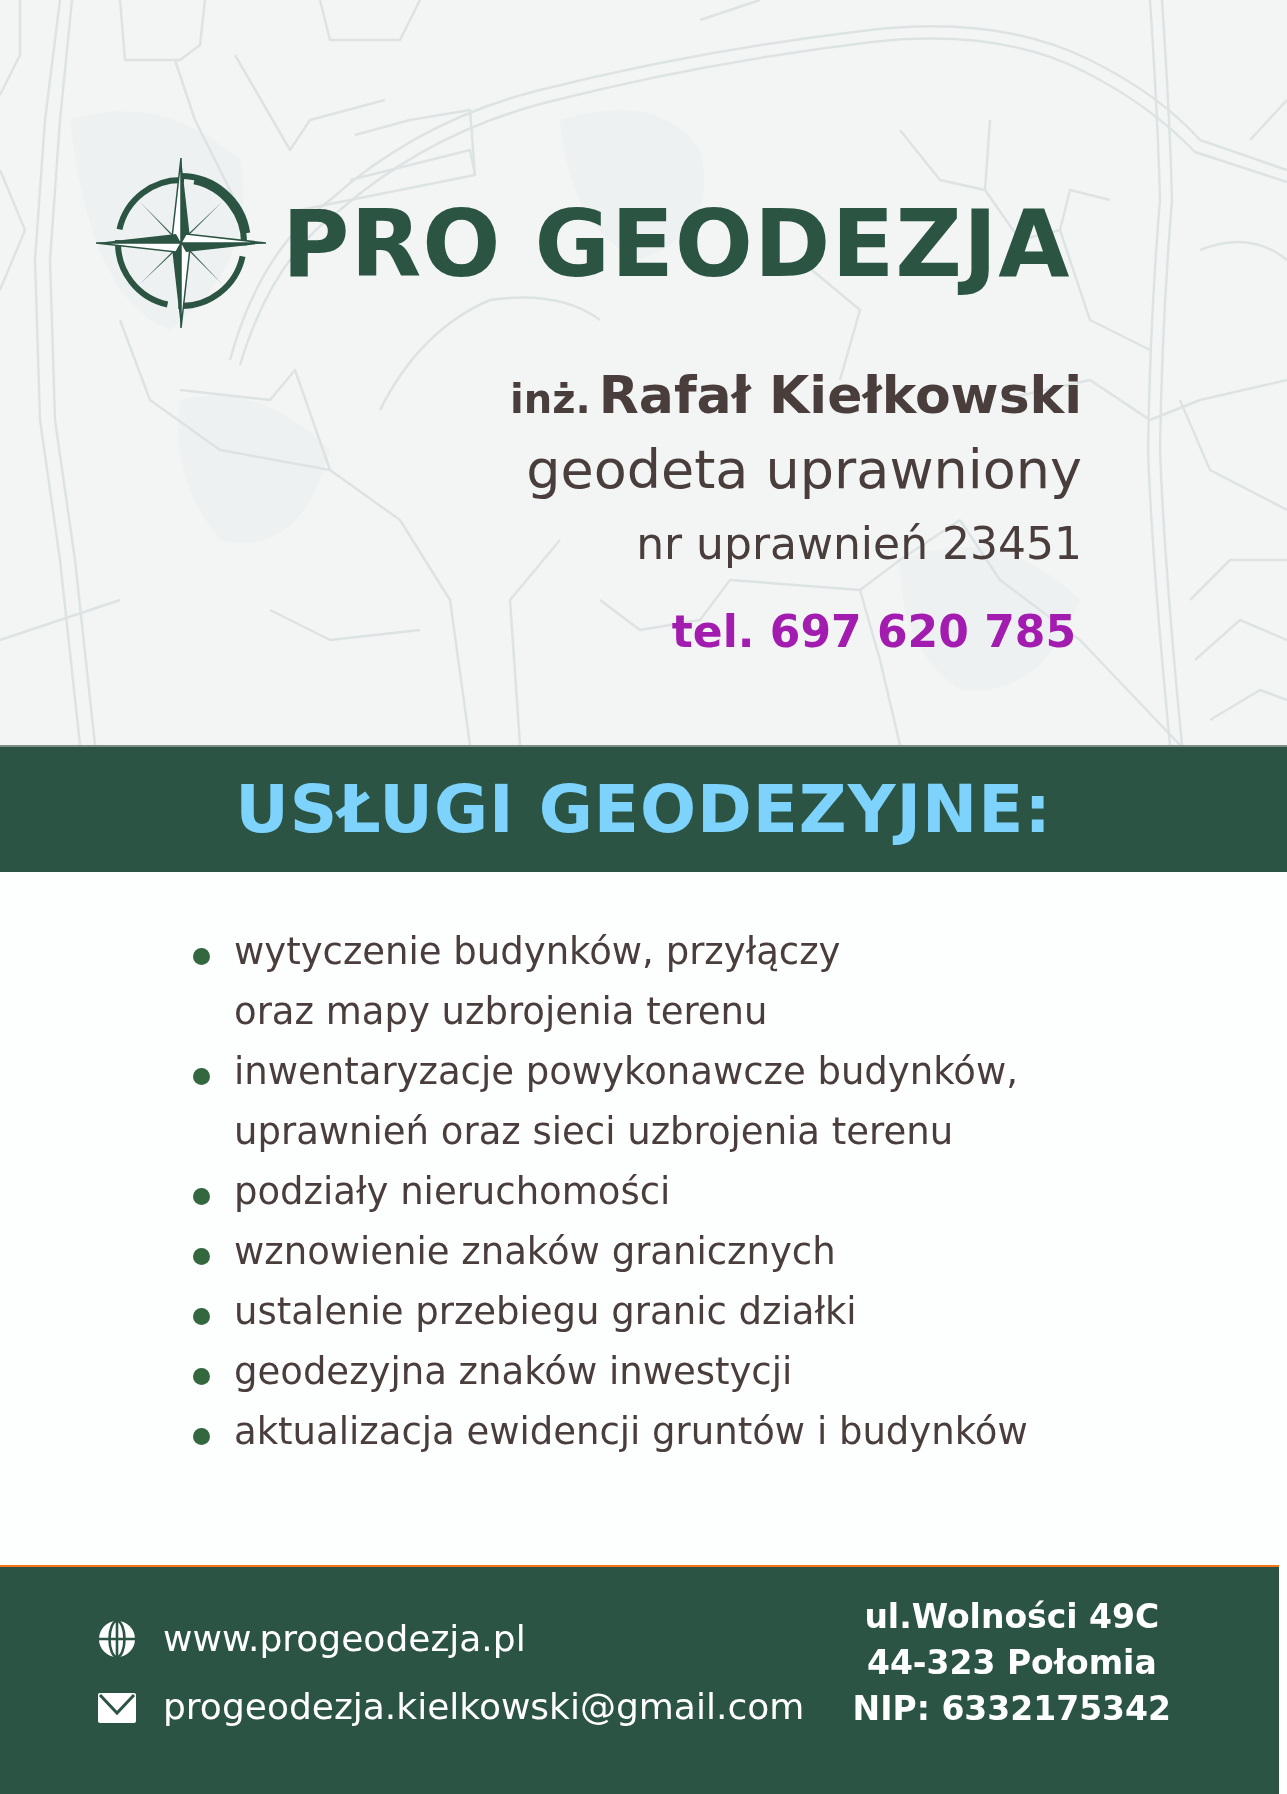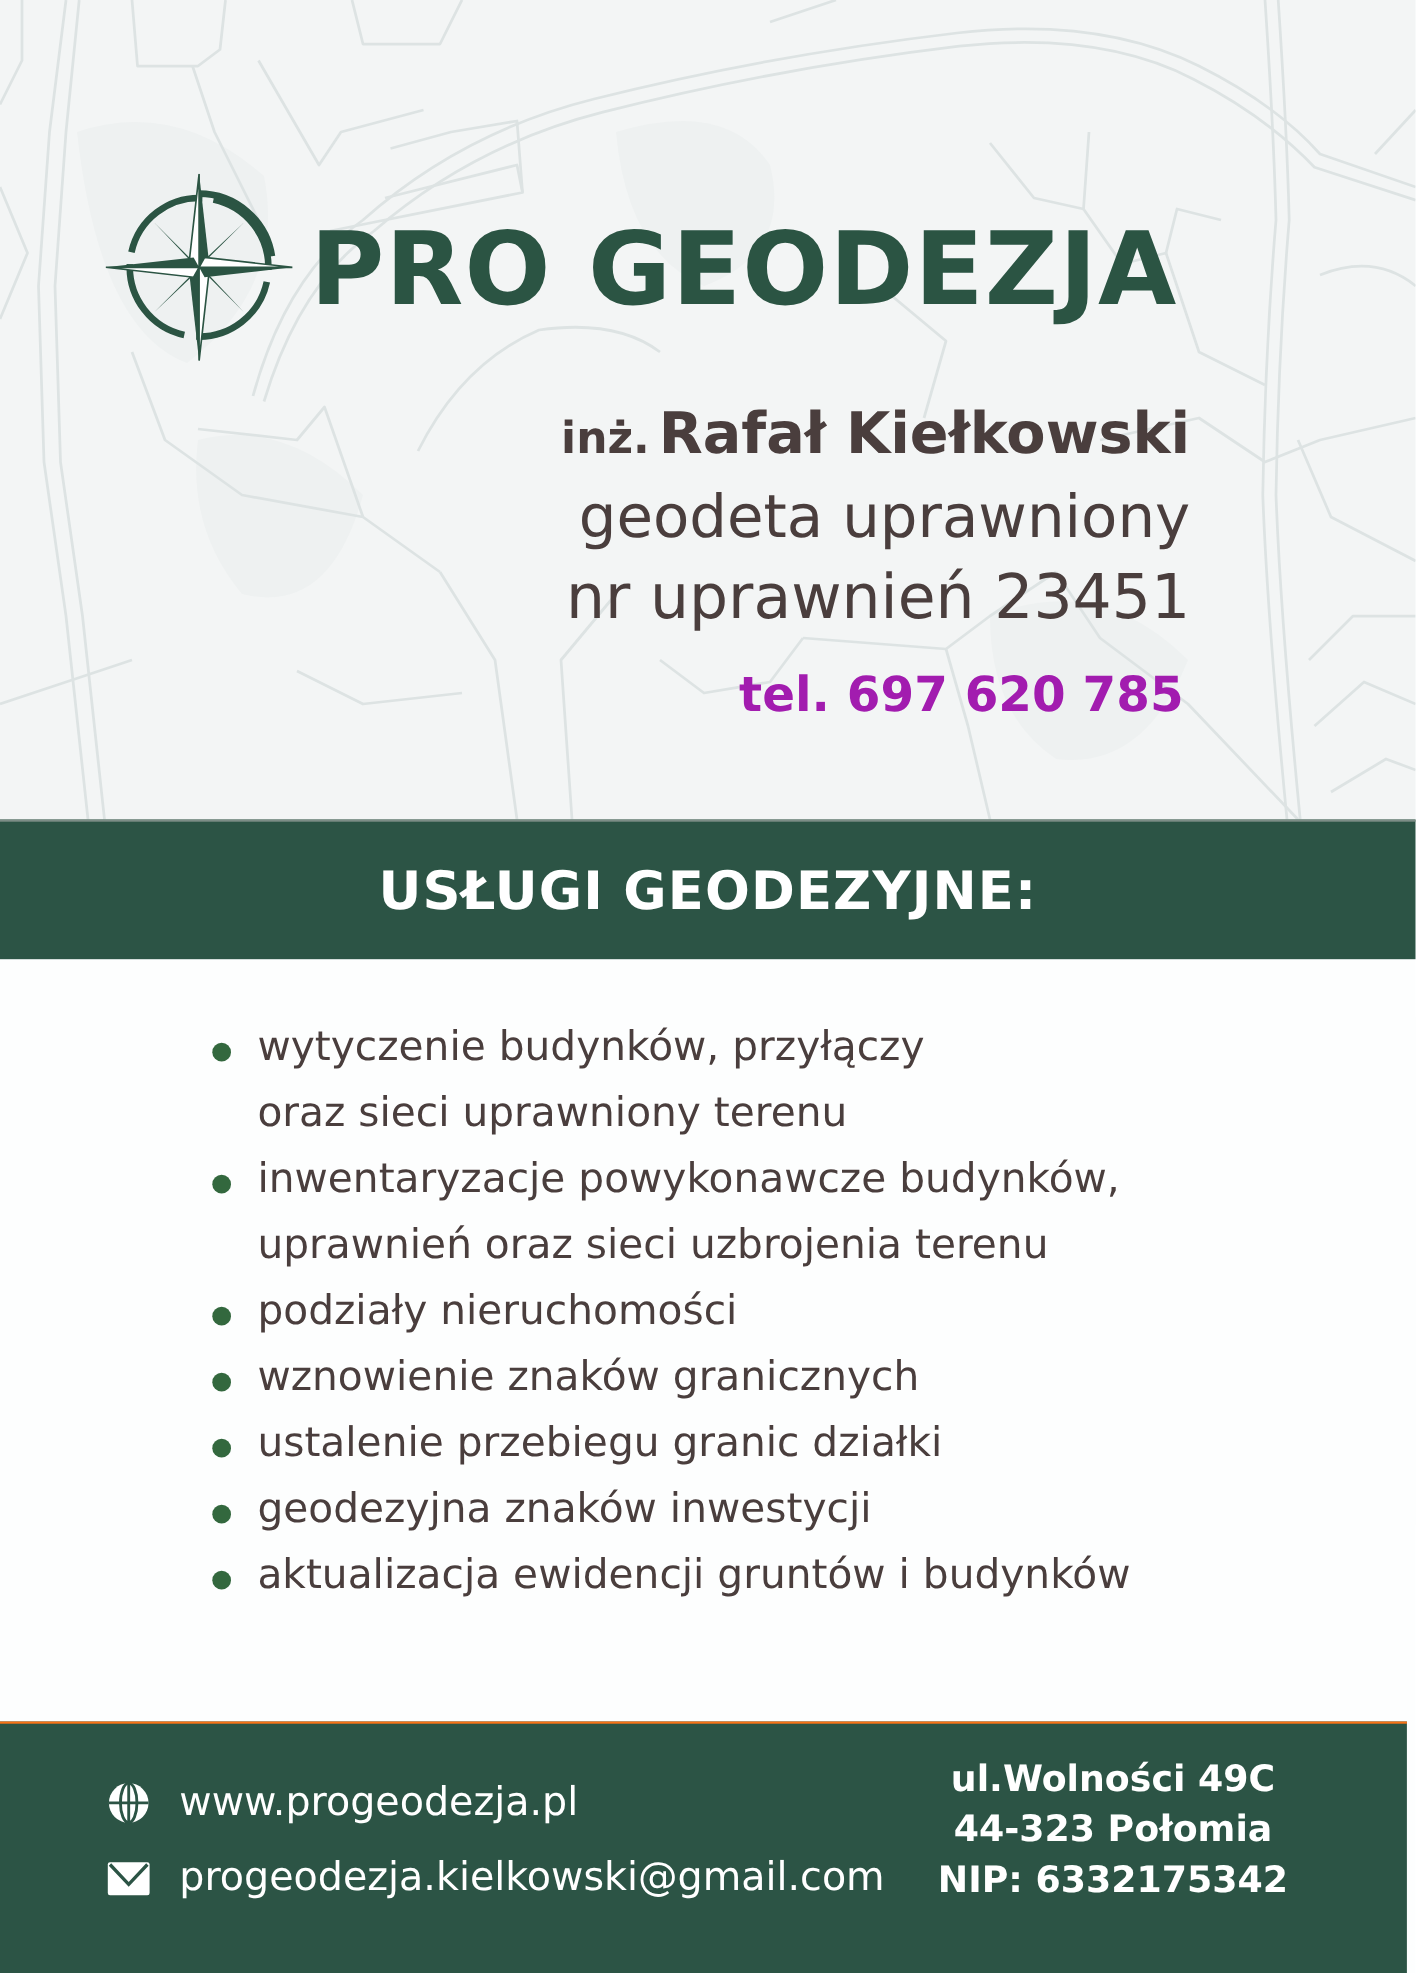--- a/index.html
+++ b/index.html
@@ -24,34 +24,34 @@
       letter-spacing: 1px; line-height: 110px; white-space: nowrap;
     }
 
     .person {
       position: absolute; right: 205px; top: 360px; text-align: right; color: #4a3e3d;
     }
     .name-line { font-size: 52px; line-height: 70px; white-space: nowrap; }
     .name-line .title-prefix { font-size: 40px; font-weight: bold; margin-right: 8px; }
     .name-line .full-name { font-weight: bold; }
     .role-line { font-size: 54px; line-height: 72px; white-space: nowrap; }
-    .license-line { font-size: 56px; line-height: 72px; white-space: nowrap; margin-top: 2px; }
+    .license-line { font-size: 44px; line-height: 72px; white-space: nowrap; margin-top: 2px; }
     .phone-line {
       font-size: 44px; font-weight: bold; color: #a21caf; line-height: 60px;
       white-space: nowrap; margin-top: 22px; margin-right: 6px;
     }
 
     
     .services-band {
       position: absolute; left: 0; top: 745px; width: 1287px; height: 127px;
       background: #2c5445; display: flex; align-items: center; justify-content: center;
       border-top: 2px solid #7c8d86;
     }
     .services-title {
-      color: #ffffff; font-size: 48px; font-weight: bold; letter-spacing: 1px;
+      color: #7dd3fc; font-size: 66px; font-weight: bold; letter-spacing: 1px;
       white-space: nowrap;
     }
 
     
     .services-list {
       position: absolute; left: 190px; top: 922px; list-style: none;
     }
     .service-item {
       position: relative; padding-left: 44px; color: #4a3e3d;
       font-size: 37px; line-height: 60px; white-space: nowrap;
@@ -172,21 +172,21 @@
   </div>
 
   <div class="services-band">
     <div class="services-title">USŁUGI GEODEZYJNE:</div>
   </div>
 
   <ul class="services-list">
     <li class="service-item">
       <span class="bullet"></span>
       <span class="line">wytyczenie budynków, przyłączy</span>
-      <span class="line">oraz sieci uprawniony terenu</span>
+      <span class="line">oraz mapy uzbrojenia terenu</span>
     </li>
     <li class="service-item">
       <span class="bullet"></span>
       <span class="line">inwentaryzacje powykonawcze budynków,</span>
       <span class="line">uprawnień oraz sieci uzbrojenia terenu</span>
     </li>
     <li class="service-item">
       <span class="bullet"></span>
       <span class="line">podziały nieruchomości</span>
     </li>

